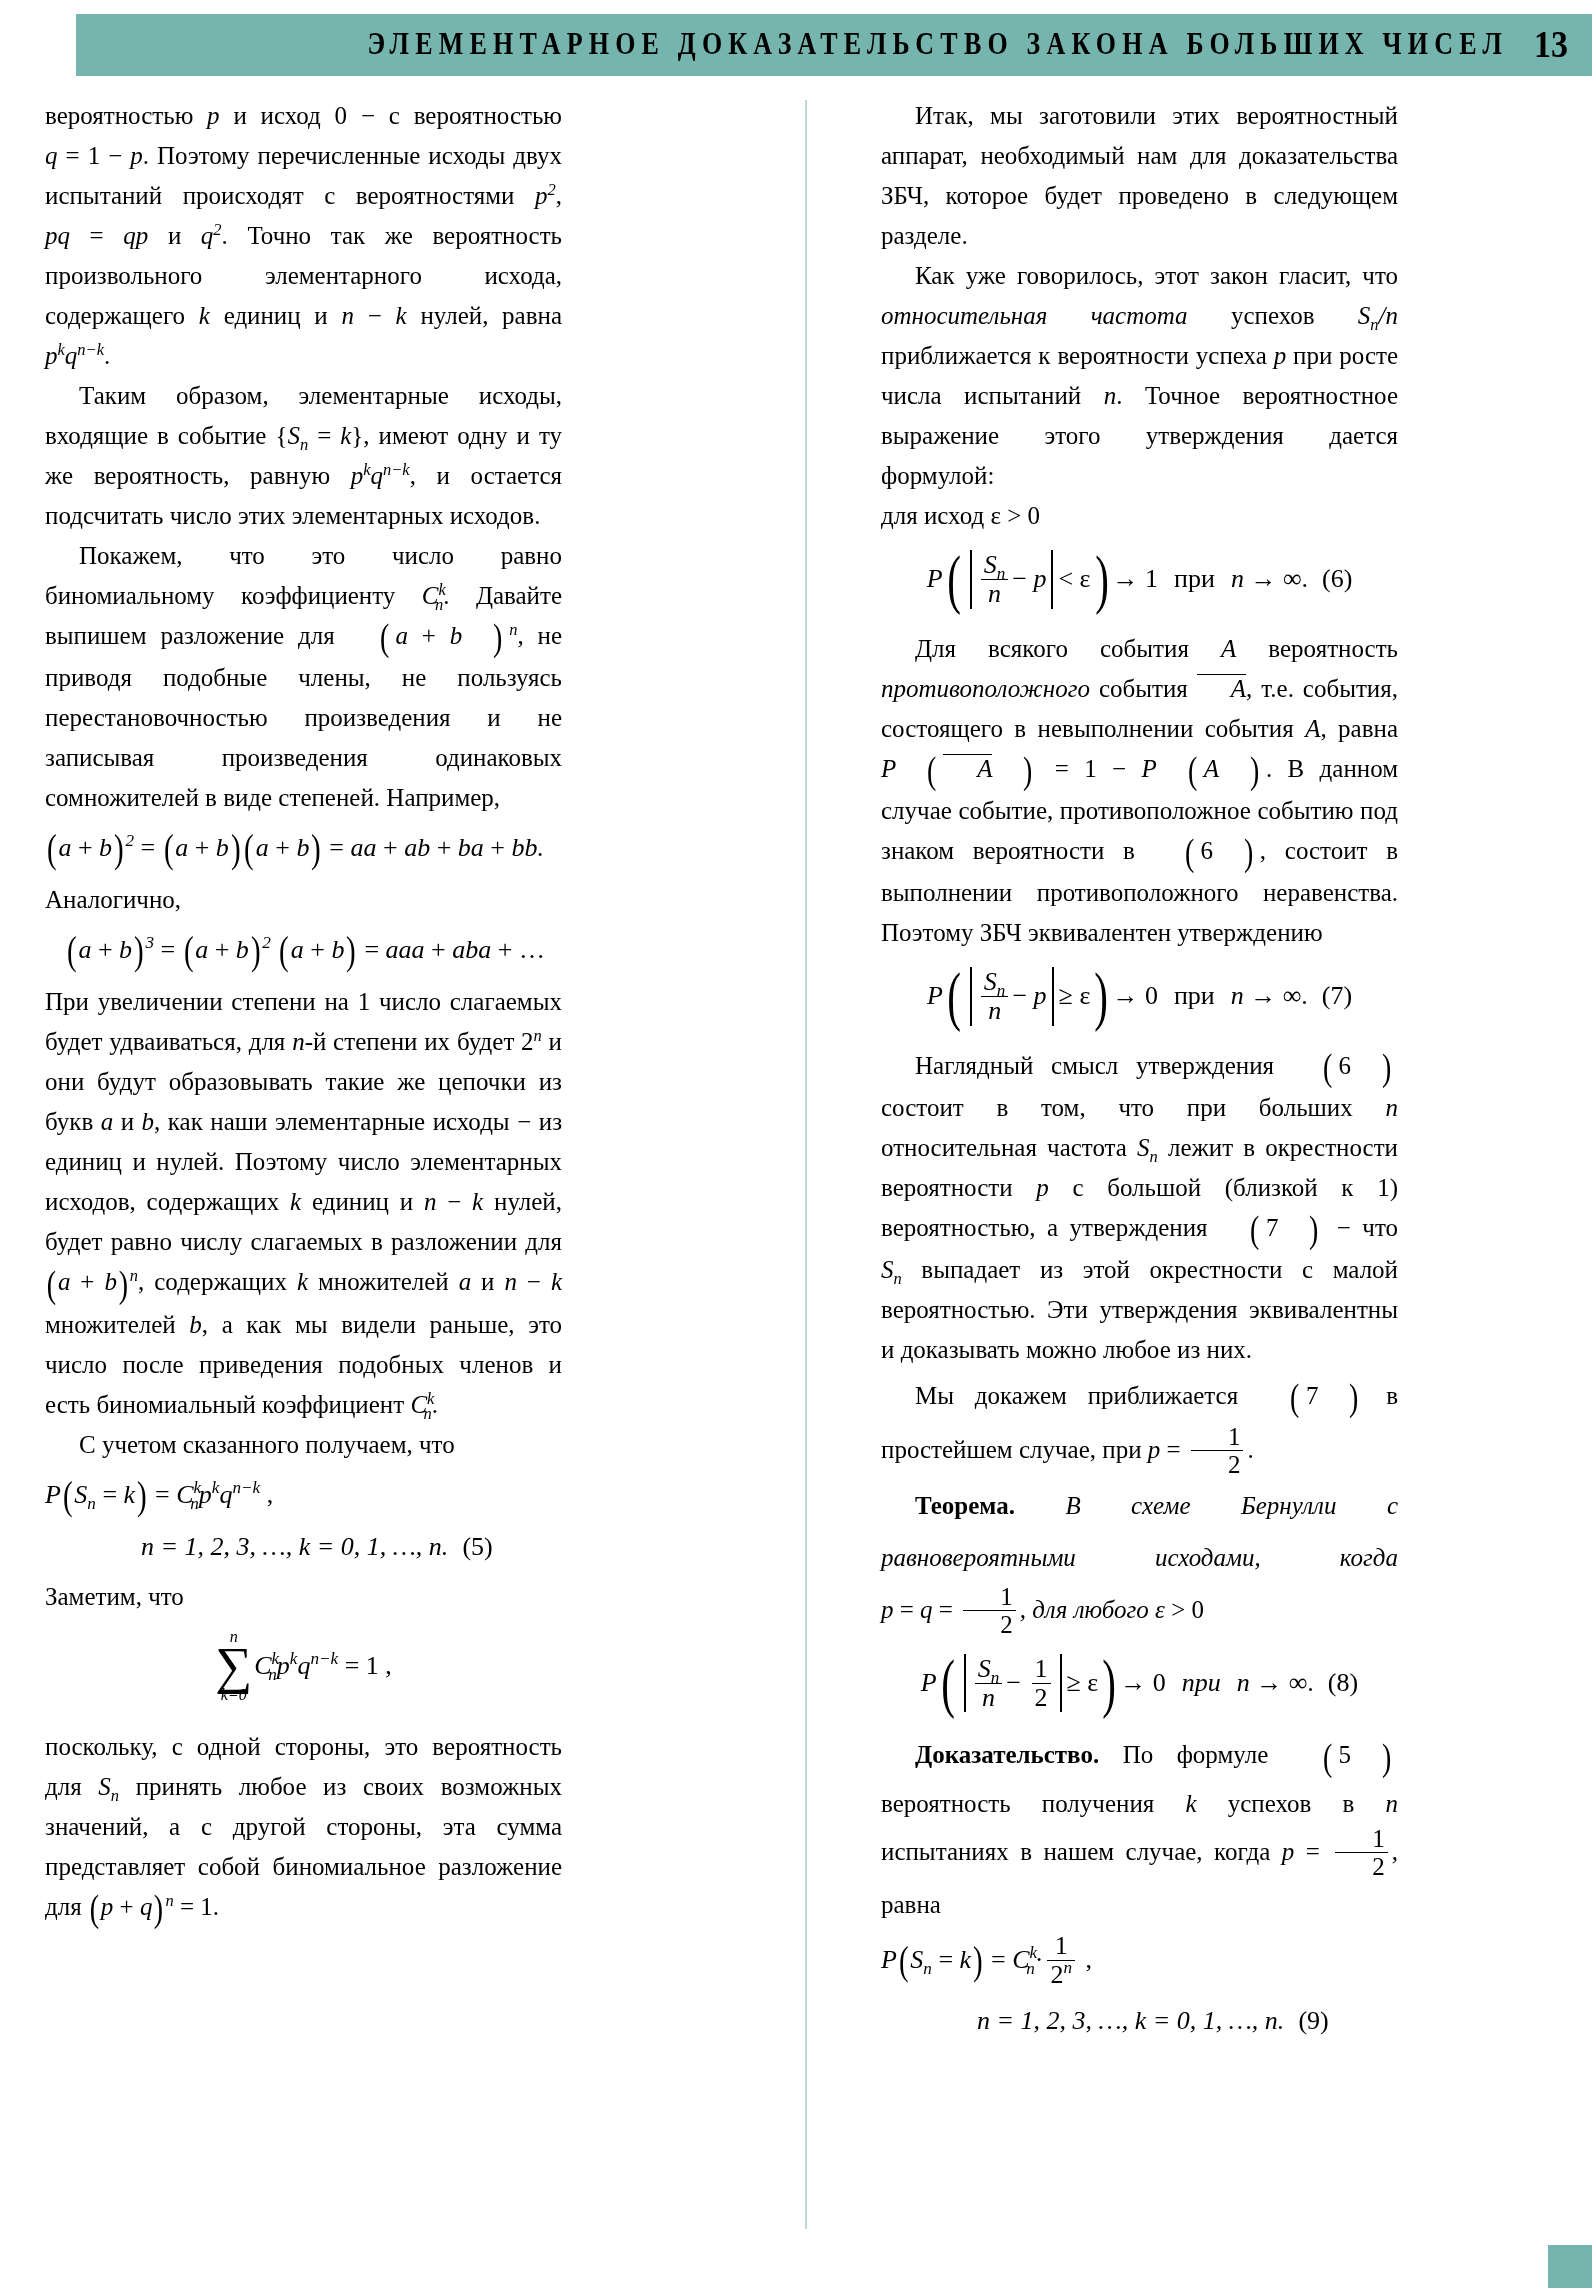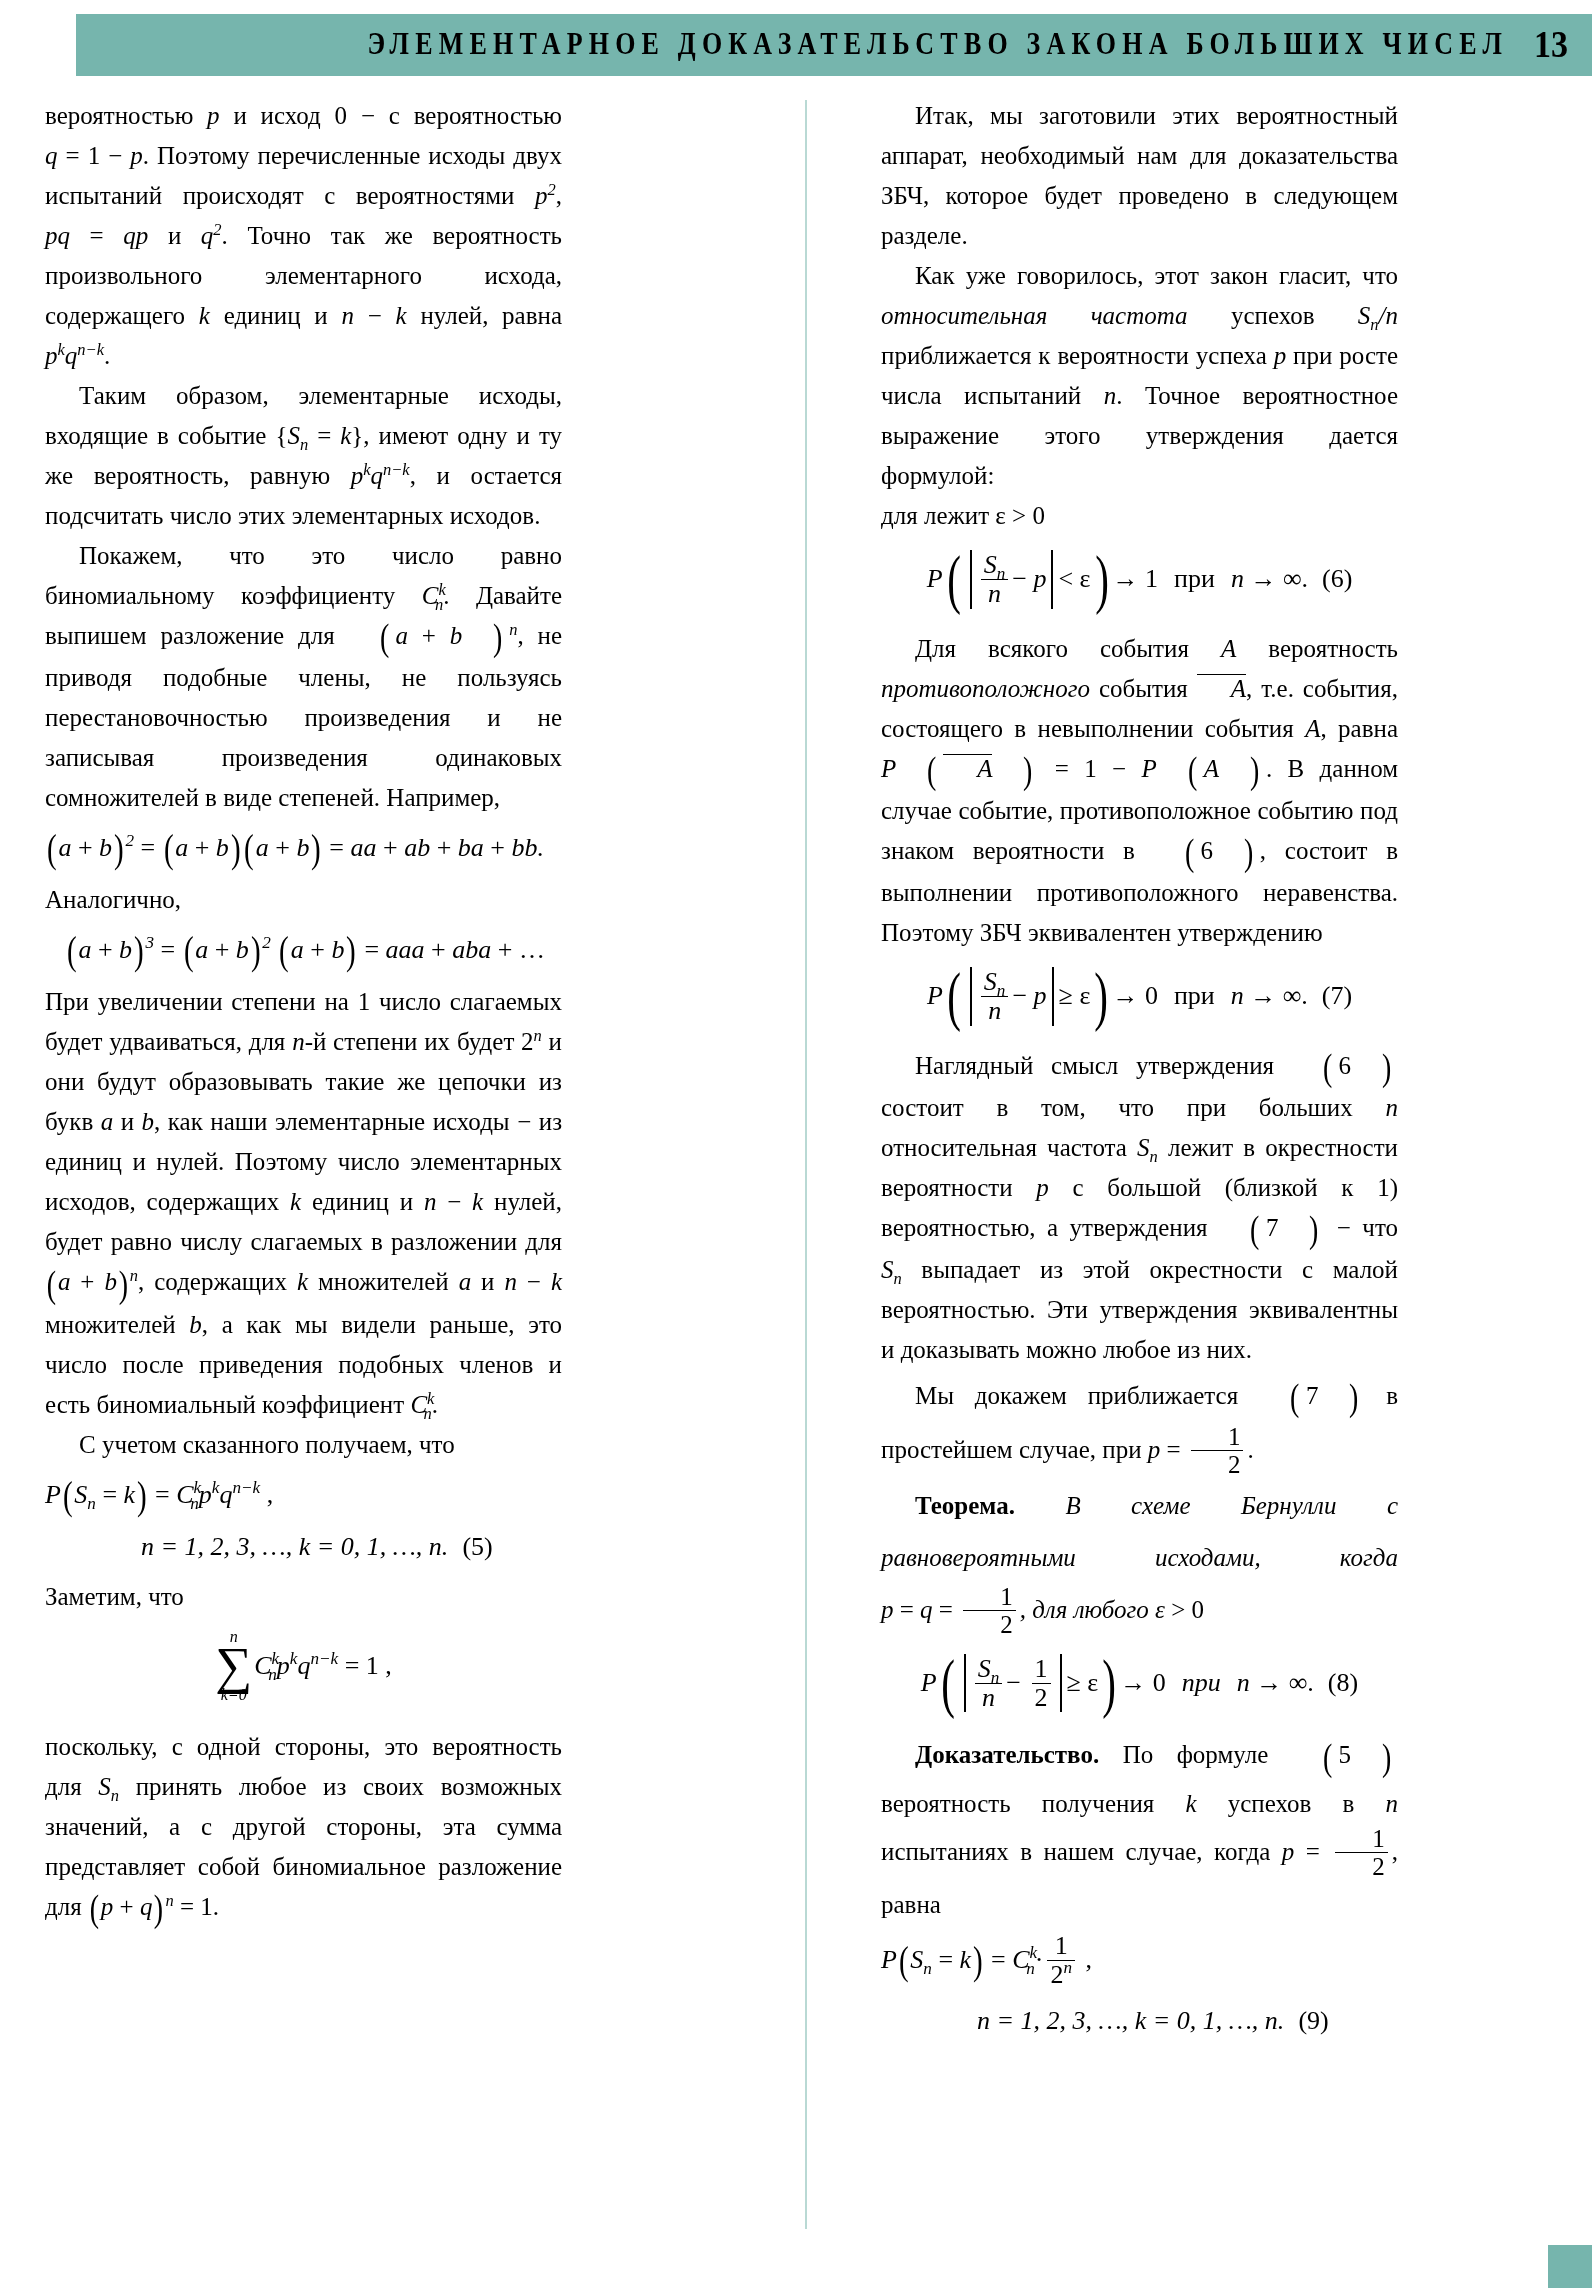--- a/index.html
+++ b/index.html
@@ -259,21 +259,21 @@
 
   </div>
 
   <div class="col col-right">
 
     <p>Итак, мы заготовили этих вероятностный аппарат, необходимый нам для доказательства ЗБЧ, которое будет проведено в следующем разделе.</p>
 
 
     <p><span>Как уже говорилось, этот закон гласит, что </span><i>относительная частота</i><span> успехов </span><span class="m"><span>S</span><sub class="sb">n</sub>/<span>n</span></span><span> приближается к вероятности успеха </span><span class="m">p</span><span> при росте числа испытаний </span><span class="m">n</span><span>. Точное вероятностное выражение этого утверждения дается формулой:</span></p>
 
-    <p class="noind"><span>для лежит </span><span class="m up"><span>ε</span><span> &gt; 0</span></span></p>
+    <p class="noind"><span>для исход </span><span class="m up"><span>ε</span><span> &gt; 0</span></span></p>
 
     <p class="eq" style="margin-top:16px;margin-bottom:18px"><span class="m"><span>P</span><span class="bigparen">(</span><span class="bigbar"></span><span class="frac"><span class="num"><span>S</span><sub class="sb">n</sub></span><span class="den">n</span></span><span class="up">−</span> <span>p</span><span class="bigbar"></span><span class="up">&lt;</span> <span class="up">ε</span><span class="bigparen">)</span><span class="up">→</span> <span class="up">1</span><span class="sp16"></span><span class="up">при</span><span class="sp16"></span><span>n</span> <span class="up">→</span> <span class="up">∞</span><span class="up">.</span></span><span class="tag">(6)</span></p>
 
     <p><span>Для всякого события </span><span class="m">A</span><span> вероятность </span><i>противоположного</i><span> события </span><span class="m ovl">A</span><span>, т.е. события, состоящего в невыполнении события </span><span class="m">A</span><span>, равна </span><span class="m"><span>P</span><span class="pleft">(</span><span class="ovl">A</span><span class="pright">)</span> <span class="up">=</span> <span class="up">1</span> <span class="up">−</span> <span>P</span><span class="pleft">(</span><span>A</span><span class="pright">)</span></span><span>. В данном случае событие, противоположное событию под знаком вероятности в </span><span class="m up"><span class="pleft">(</span>6<span class="pright">)</span></span><span>, состоит в выполнении противоположного неравенства. Поэтому ЗБЧ эквивалентен утверждению</span></p>
 
     <p class="eq" style="margin-top:16px;margin-bottom:18px"><span class="m"><span>P</span><span class="bigparen">(</span><span class="bigbar"></span><span class="frac"><span class="num"><span>S</span><sub class="sb">n</sub></span><span class="den">n</span></span><span class="up">−</span> <span>p</span><span class="bigbar"></span><span class="up">≥</span> <span class="up">ε</span><span class="bigparen">)</span><span class="up">→</span> <span class="up">0</span><span class="sp16"></span><span class="up">при</span><span class="sp16"></span><span>n</span> <span class="up">→</span> <span class="up">∞</span><span class="up">.</span></span><span class="tag">(7)</span></p>
 
     <p><span>Наглядный смысл утверждения </span><span class="m up"><span class="pleft">(</span>6<span class="pright">)</span></span><span> состоит в том, что при больших </span><span class="m">n</span><span> относительная частота </span><span class="m"><span>S</span><sub class="sb">n</sub></span><span> лежит в окрестности вероятности </span><span class="m">p</span><span> с большой (близкой к 1) вероятностью, а утверждения </span><span class="m up"><span class="pleft">(</span>7<span class="pright">)</span></span><span> − что </span><span class="m"><span>S</span><sub class="sb">n</sub></span><span> выпадает из этой окрестности с малой вероятностью. Эти утверждения эквивалентны и доказывать можно любое из них.</span></p>
 
     <p style="line-height:52px"><span>Мы докажем приближается </span><span class="m up"><span class="pleft">(</span>7<span class="pright">)</span></span><span> в простейшем случае, при </span><span class="m"><span>p</span> <span class="up">=</span> <span class="frac"><span class="num up">1</span><span class="den up">2</span></span></span><span>.</span></p>

